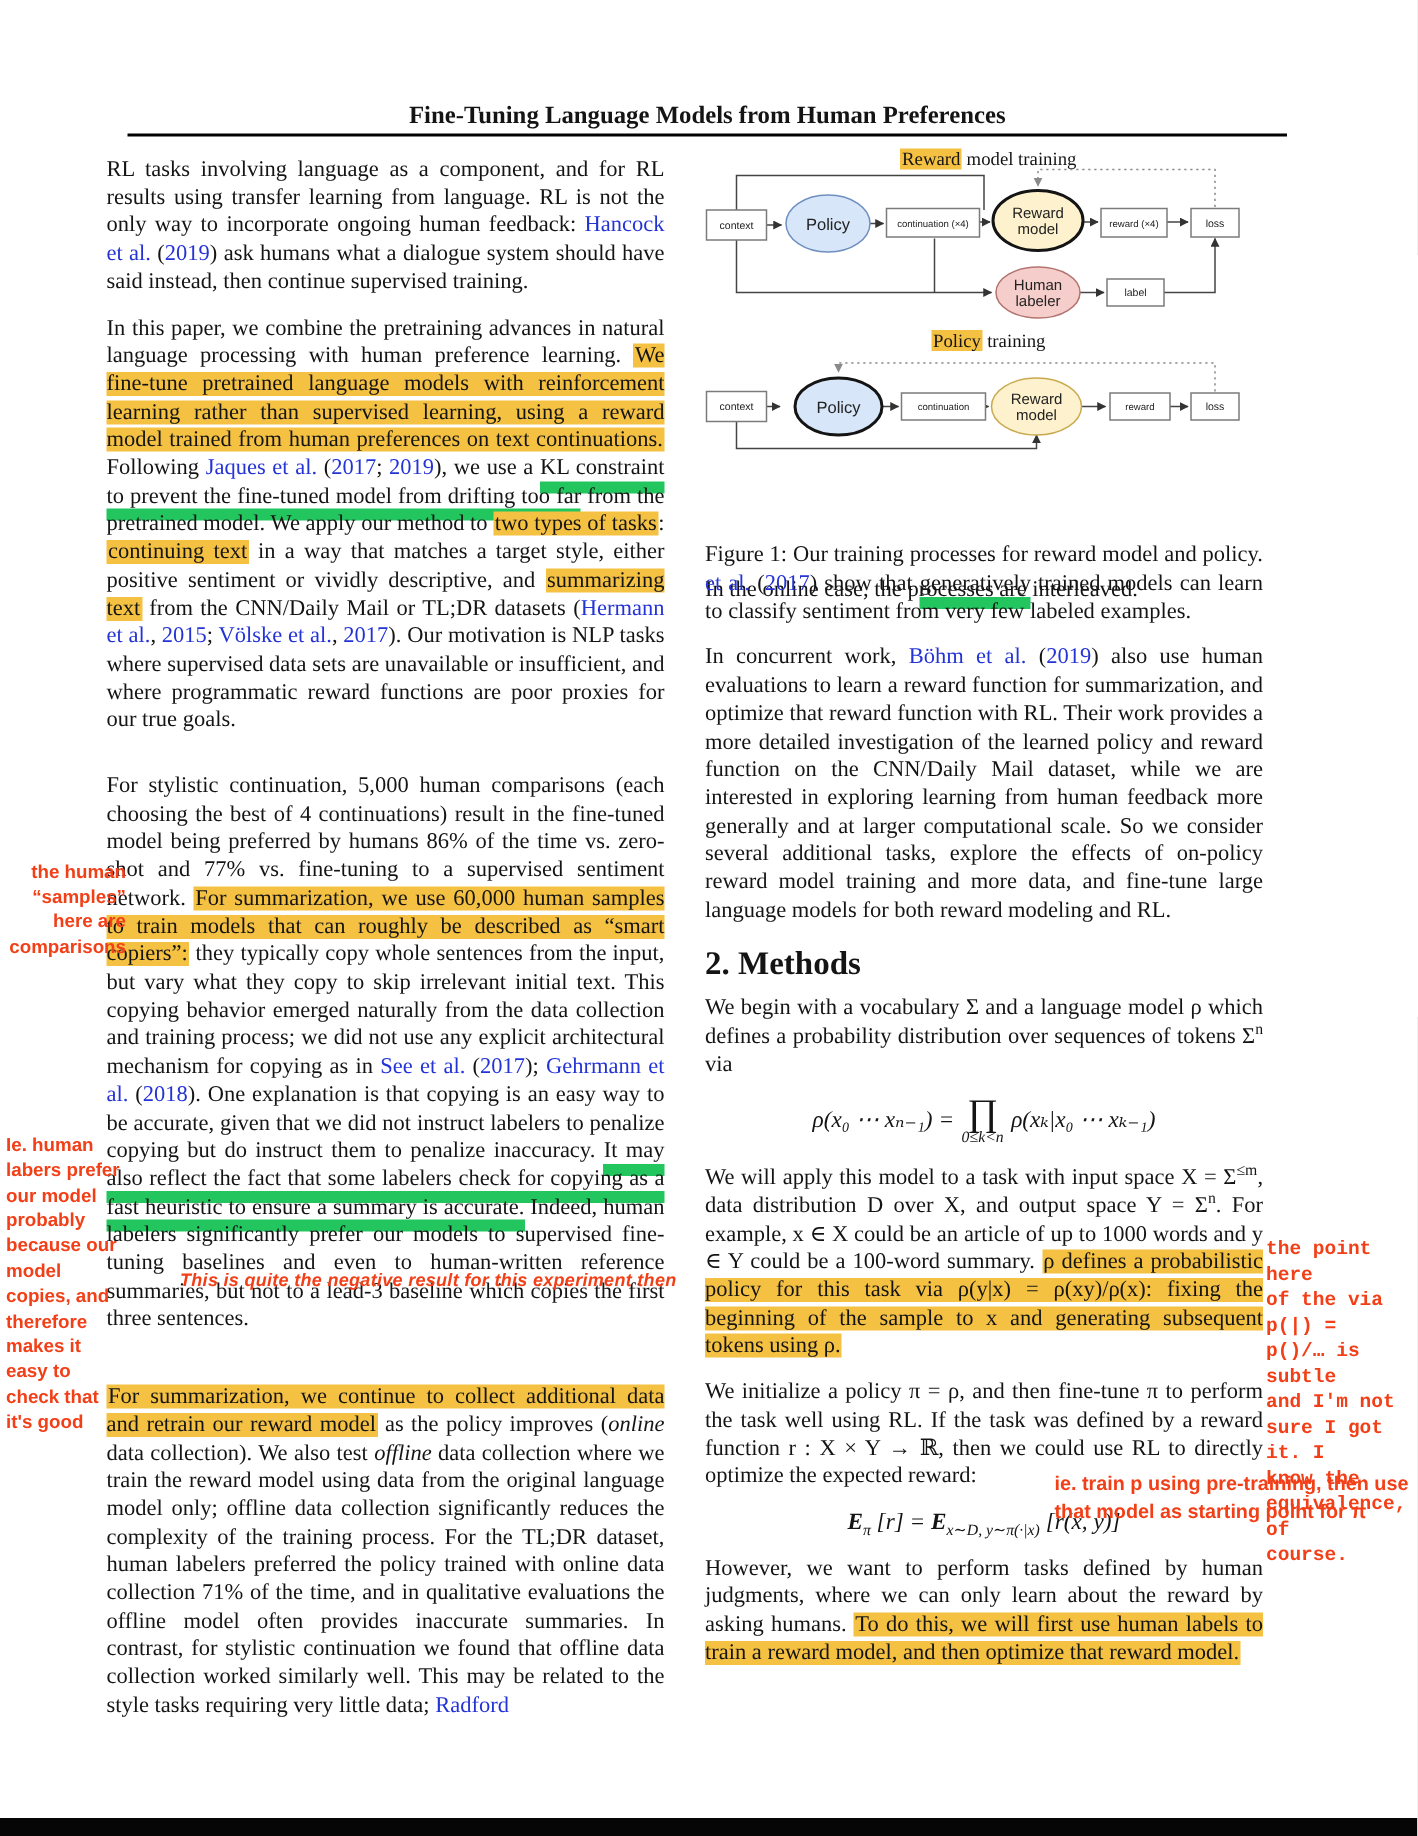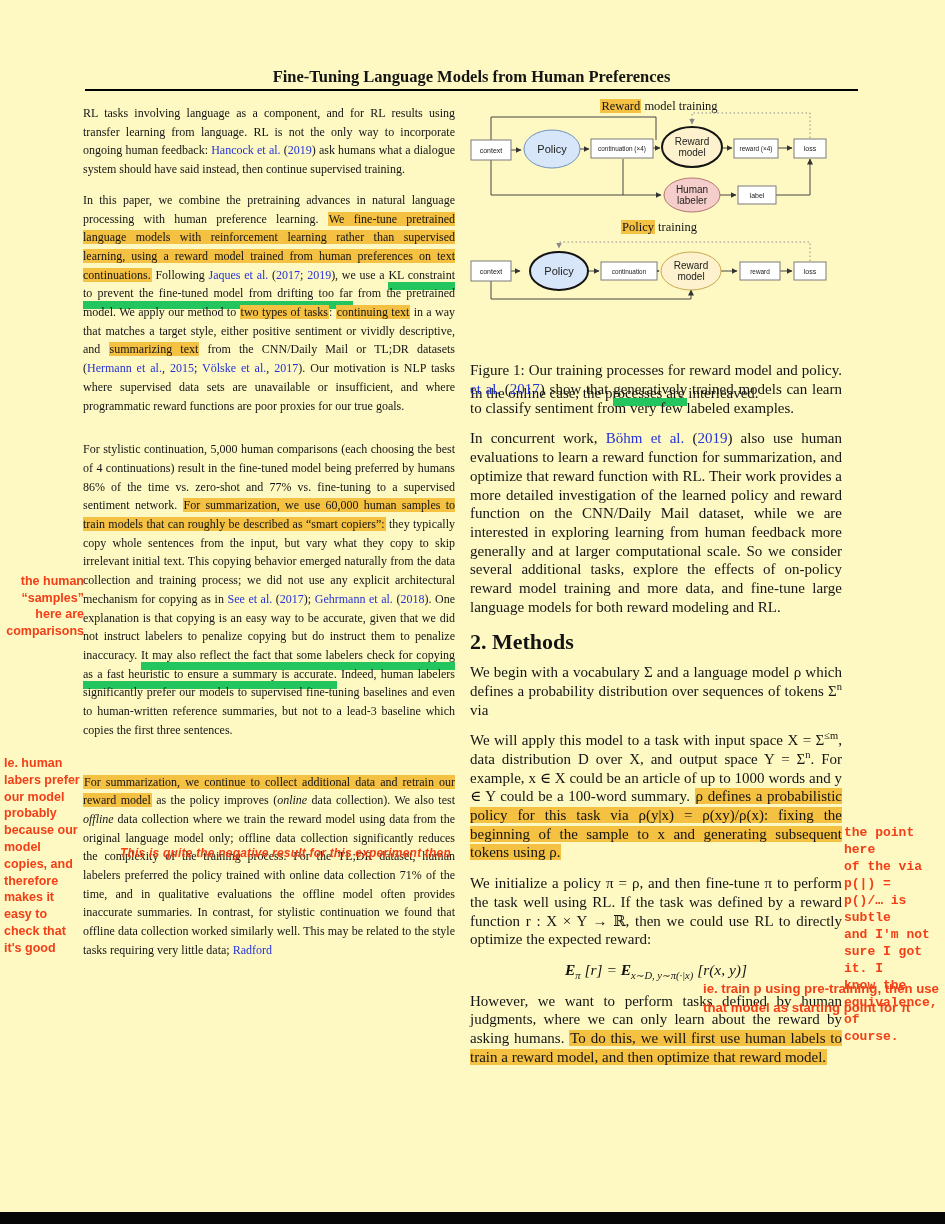--- a/index.html
+++ b/index.html
@@ -1,31 +1,31 @@
 <!DOCTYPE html>
 <html><head>
 <meta charset="utf-8">
 <style>
   html,body { margin:0; padding:0; background:#e8e8e8; }
   .page {
     position:relative; width:945px; height:1224px; margin:0 auto;
-    background:#fef9c3; overflow:hidden;
+    background:#ffffff; overflow:hidden;
     font-family:"Liberation Serif","DejaVu Serif",serif; color:#141414;
   }
   .header-title {
     position:absolute; top:67px; left:85px; width:773px;
     text-align:center; font-weight:bold; font-size:16.5px;
   }
   .header-rule {
     position:absolute; top:89px; left:85px; width:773px;
     border-top:2.2px solid #000;
   }
   .col-left {
-    position:absolute; left:83px; top:104px; width:372px;
-    font-size:12px; line-height:18.7px; text-align:justify;
+    position:absolute; left:71px; top:104px; width:372px;
+    font-size:15px; line-height:18.7px; text-align:justify;
   }
   .col-right {
     position:absolute; left:470px; top:380px; width:372px;
     font-size:15px; line-height:18.7px; text-align:justify;
   }
   p { margin:0 0 12px 0; }
   p.mb-lg { margin-bottom:25px; }
   p.mb-md { margin-bottom:33px; }
   .hl { background:#f5c143; padding:0 1px; }
   .ul { border-bottom:8px solid #22c55e; padding-bottom:0.5px; }
@@ -174,20 +174,28 @@
     <text class="diag-label t7" x="347" y="177.5">loss</text>
   </svg>
 
   <div class="fig-caption">Figure 1: Our training processes for reward model and policy. In the online case, the processes are interleaved.</div>
 
   <div class="col-right">
     <p><span class="cite">et al.</span><span> (</span><span class="cite">2017</span><span>) show that </span><span class="ul">generatively</span><span> trained models can learn to classify sentiment from very few labeled examples.</span></p>
     <p><span>In concurrent work, </span><span class="cite">Böhm et al.</span><span> (</span><span class="cite">2019</span><span>) also use human evaluations to learn a reward function for summarization, and optimize that reward function with RL. Their work provides a more detailed investigation of the learned policy and reward function on the CNN/Daily Mail dataset, while we are interested in exploring learning from human feedback more generally and at larger computational scale. So we consider several additional tasks, explore the effects of on-policy reward model training and more data, and fine-tune large language models for both reward modeling and RL.</span></p>
     <h2 class="section-heading">2. Methods</h2>
     <p><span>We begin with a vocabulary Σ and a language model ρ which defines a probability distribution over sequences of tokens Σ</span><span class="sup">n</span><span> via</span></p>
+    <div class="formula">
+      <span>ρ(x₀ ⋯ xₙ₋₁) = </span>
+      <span class="prod">
+        <span class="op">∏</span>
+        <span class="limits">0≤k&lt;n</span>
+      </span>
+      <span> ρ(xₖ|x₀ ⋯ xₖ₋₁)</span>
+    </div>
     <p><span>We will apply this model to a task with input space X = Σ</span><span class="sup">≤m</span><span>, data distribution D over X, and output space Y = Σ</span><span class="sup">n</span><span>.  For example, x ∈ X could be an article of up to 1000 words and y ∈ Y could be a 100-word summary. </span><span class="hl">ρ defines a probabilistic policy for this task via ρ(y|x) = ρ(xy)/ρ(x): fixing the beginning of the sample to x and generating subsequent tokens using ρ.</span></p>
     <p><span>We initialize a policy π = ρ, and then fine-tune π to perform the task well using RL. If the task was defined by a reward function r : X × Y → ℝ, then we could use RL to directly optimize the expected reward:</span></p>
     <div class="formula2"><span class="bbe">E</span><span class="sub">π</span><span> [r] = </span><span class="bbe">E</span><span class="sub">x∼D, y∼π(·|x)</span><span> [r(x, y)]</span></div>
     <p><span>However, we want to perform tasks defined by human judgments, where we can only learn about the reward by asking humans. </span><span class="hl">To do this, we will first use human labels to train a reward model, and then optimize that reward model.</span></p>
   </div>
 
   <div class="note note-left1">the human
 “samples”
 here are
 comparisons</div>

